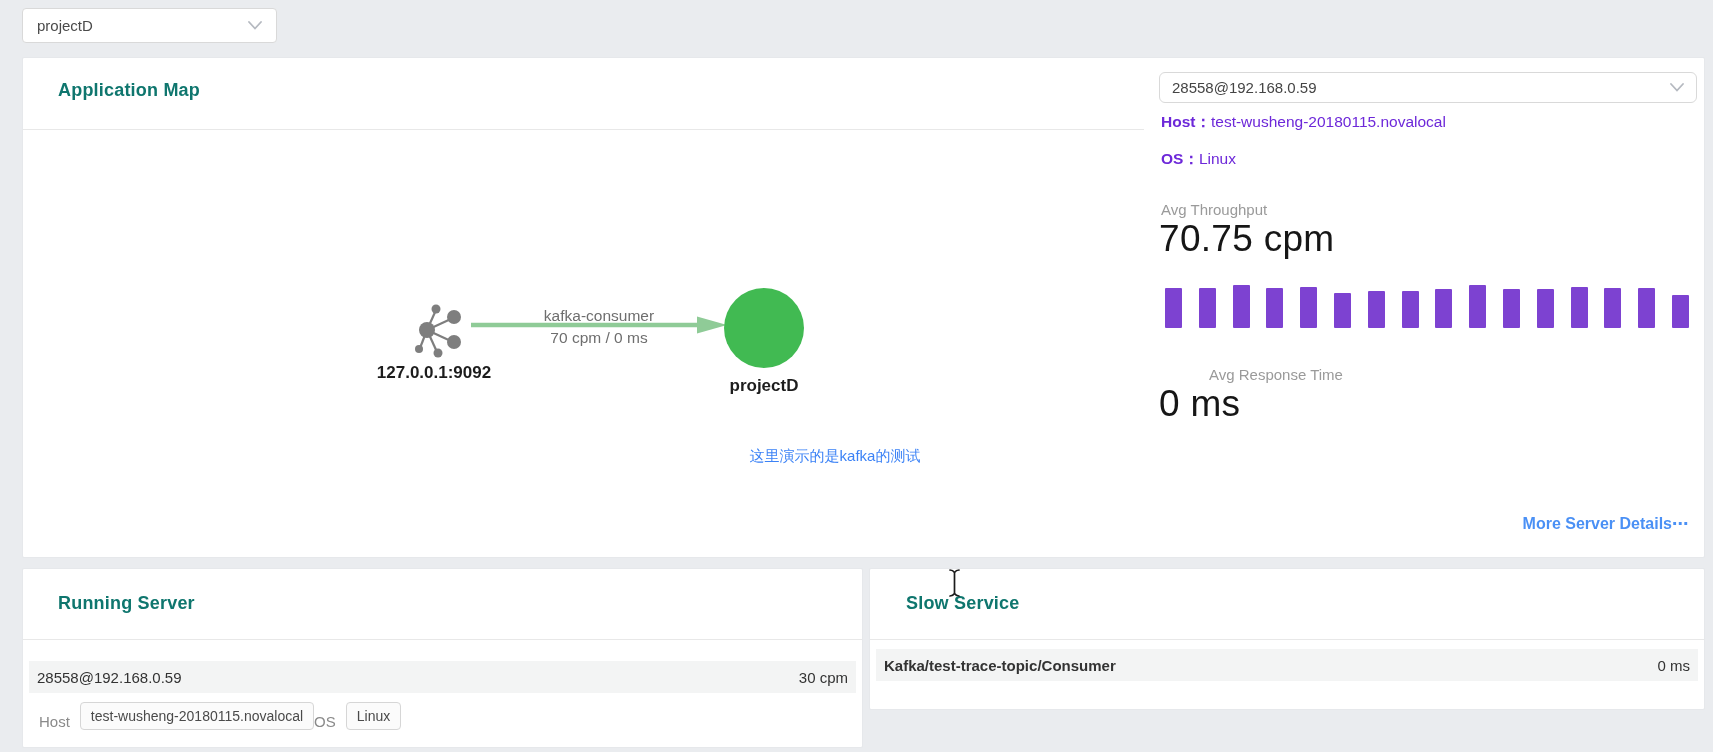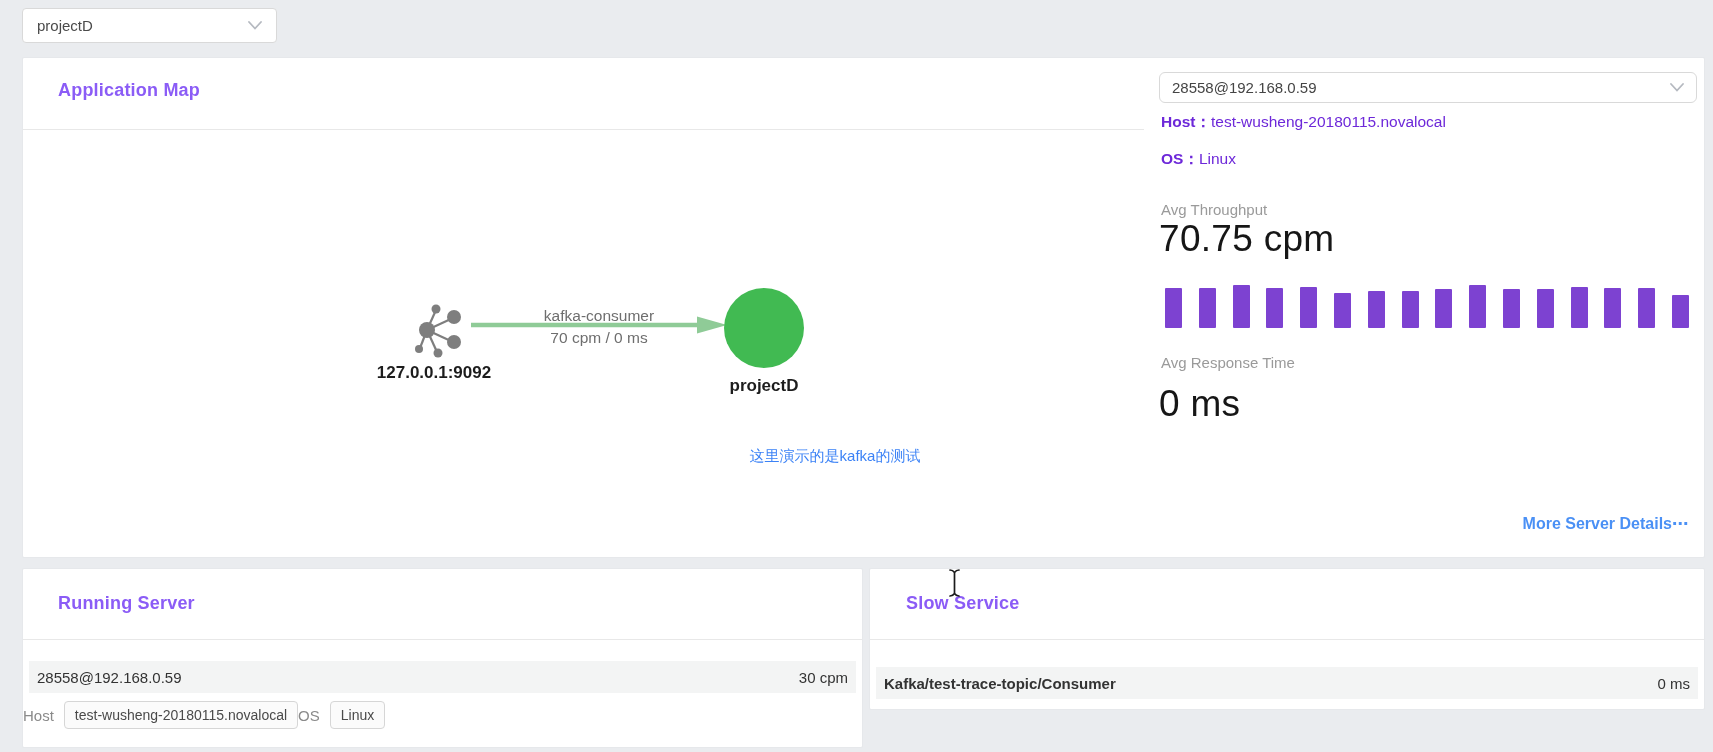--- a/index.html
+++ b/index.html
@@ -14,21 +14,21 @@
   .panel {
     position:absolute;
     background:#fff;
     border:1px solid #e6e8eb;
     border-radius:2px;
   }
   .panel-title {
     position:absolute;
     font-size:18px;
     font-weight:700;
-    color:#8b5cf6;
+    color:#0f766e;
     letter-spacing:.2px;
   }
   .divider { position:absolute; height:1px; background:#e8e8e8; }
 
   
   .app-select {
     position:absolute; left:22px; top:8px; width:255px; height:35px;
     background:#fff; border:1px solid #d9d9d9; border-radius:4px;
     display:flex; align-items:center; justify-content:space-between;
     padding:0 14px; cursor:pointer;
@@ -76,22 +76,22 @@
   
   .row-band {
     position:absolute; left:6px; right:6px; height:32px;
     background:#f3f4f4;
     display:flex; align-items:center; justify-content:space-between;
     padding:0 8px; font-size:15px; color:#333;
   }
   .row-band .rname { }
   .row-band .rname.bold { font-weight:700; }
   .hostos-row {
-    position:absolute; left:0; top:131px; height:30px;
-    display:flex; align-items:center; font-size:15px; color:#8a8a8a;
+    position:absolute; left:16px; top:131px; height:30px;
+    display:flex; align-items:flex-end; font-size:15px; color:#8a8a8a;
   }
   .badge {
     border:1px solid #d6d6d6; border-radius:4px; background:#fbfbfb;
     padding:5px 10px; font-size:14px; color:#4a4a4a; margin-left:10px;
   }
   .hostos-row .os-lab { }
 
   .cursor-ibeam { position:absolute; left:948px; top:568px; pointer-events:none; }
 </style>
 </head>
@@ -176,21 +176,21 @@
       <div class="tbar" style="height: 89%; background: rgb(125, 66, 209);"></div>
       <div class="tbar" style="height: 98%; background: rgb(125, 66, 209);"></div>
       <div class="tbar" style="height: 89%; background: rgb(125, 66, 209);"></div>
       <div class="tbar" style="height: 89%; background: rgb(125, 66, 209);"></div>
       <div class="tbar" style="height: 94%; background: rgb(125, 66, 209);"></div>
       <div class="tbar" style="height: 91%; background: rgb(125, 66, 209);"></div>
       <div class="tbar" style="height: 90%; background: rgb(125, 66, 209);"></div>
       <div class="tbar" style="height: 75%; background: rgb(125, 66, 209);"></div>
     </div>
 
-  <div class="sec-label" style="top:296px;">Avg Response Time</div>
+  <div class="sec-label" style="top:308px;margin-left:48px;">Avg Response Time</div>
   <div class="big-num" style="top:325px;">0 ms</div>
 
   <div class="more-link" style="color: rgb(74, 144, 245);">More Server Details⋯</div>
 </div>
 
 <div class="panel" style="left:22px; top:568px; width:841px; height:180px;">
   <div class="panel-title" style="left:35px; top:24px;">Running Server</div>
   <div class="divider" style="left:0; top:70px; width:100%;"></div>
   <div class="row-band" style="top:92px;">
     <span class="rname">28558@192.168.0.59</span>
@@ -200,21 +200,21 @@
     <span>Host</span>
     <span class="badge">test-wusheng-20180115.novalocal</span>
     <span class="os-lab">OS</span>
     <span class="badge">Linux</span>
   </div>
 </div>
 
 <div class="panel" style="left:869px; top:568px; width:836px; height:142px;">
   <div class="panel-title" style="left:36px; top:24px;">Slow Service</div>
   <div class="divider" style="left:0; top:70px; width:100%;"></div>
-  <div class="row-band" style="top:98px;">
+  <div class="row-band" style="top:80px;">
     <span class="rname bold">Kafka/test-trace-topic/Consumer</span>
     <span class="rval">0 ms</span>
   </div>
 </div>
 
 <span class="cursor-ibeam">
   <svg width="13" height="30" viewBox="0 0 13 30">
     <path d="M2 2 C4.5 2 5.5 3 6.5 4.5 C7.5 3 8.5 2 11 2 M6.5 4.5 V25.5 M2 28 C4.5 28 5.5 27 6.5 25.5 C7.5 27 8.5 28 11 28" stroke="#1b1b1b" fill="none" stroke-width="1.7" stroke-linecap="round"></path>
   </svg>
 </span>

